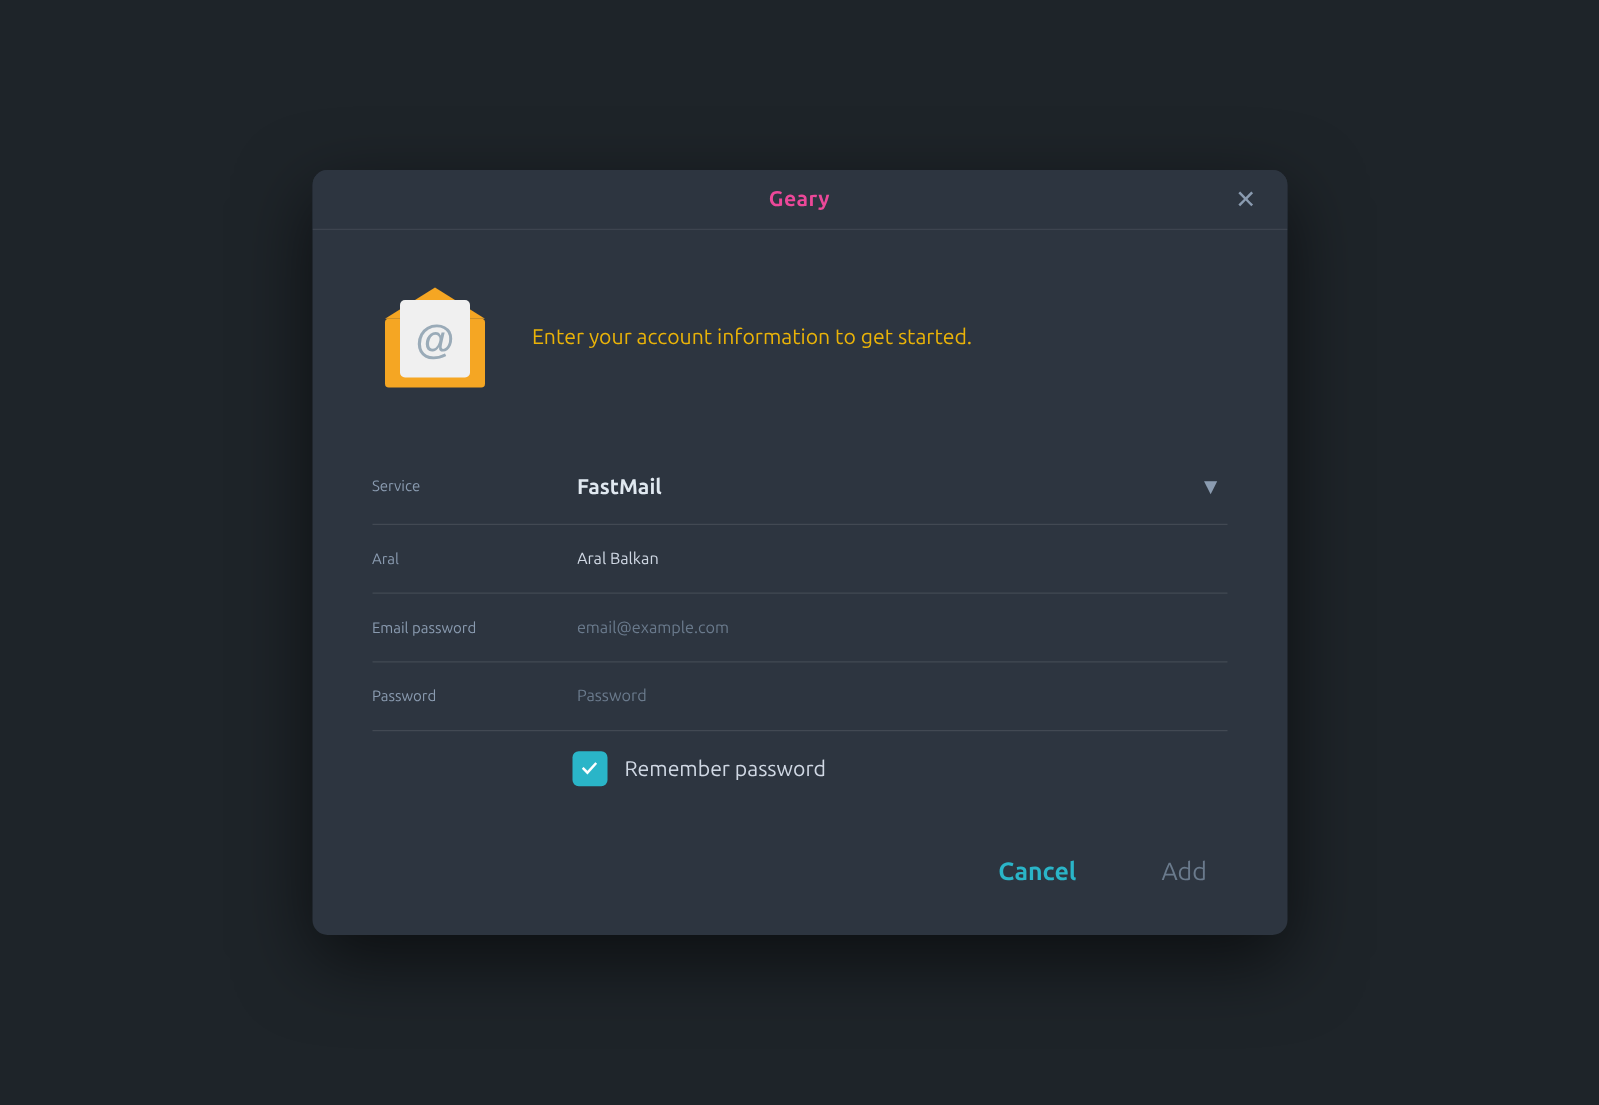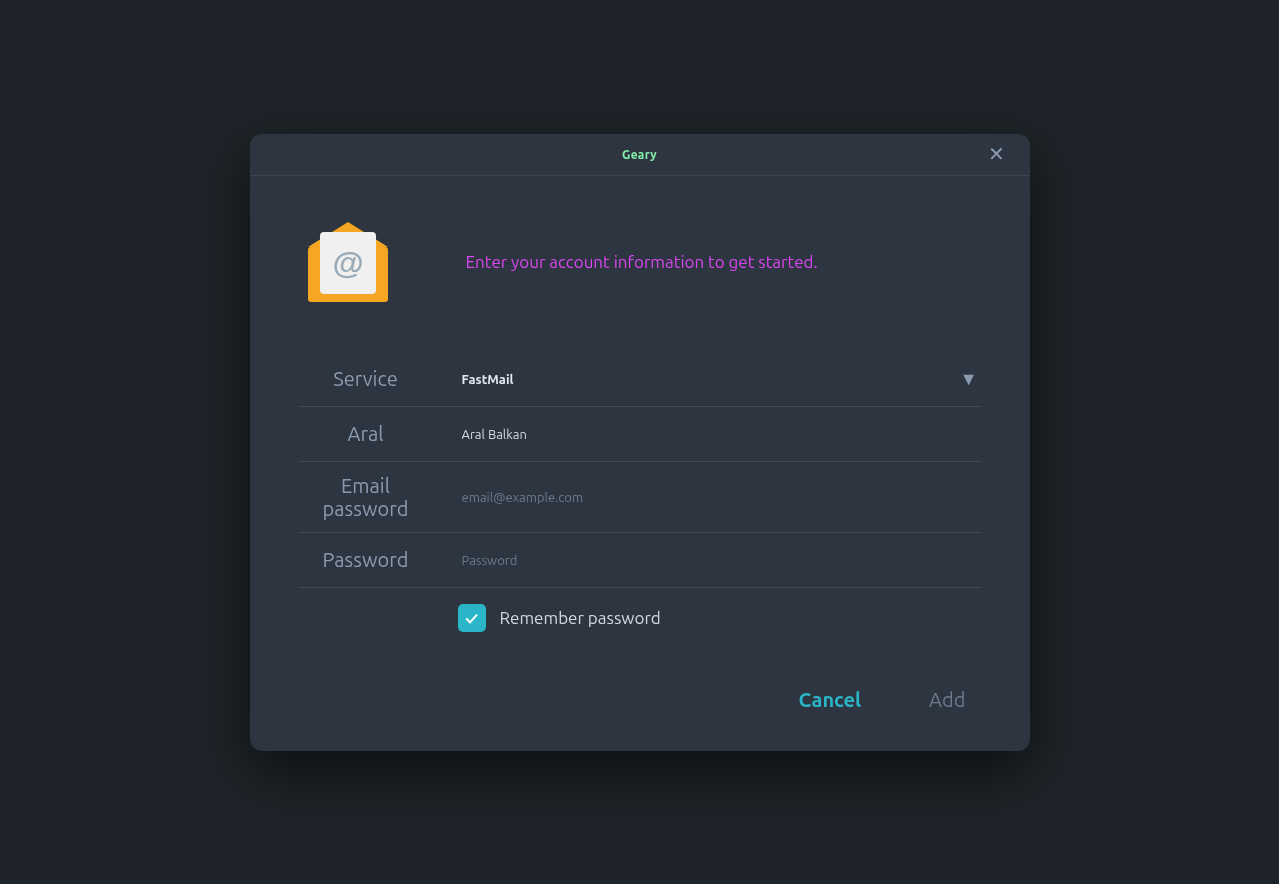--- a/index.html
+++ b/index.html
@@ -31,22 +31,22 @@
       background: #2d3540;
       display: flex;
       align-items: center;
       justify-content: center;
       padding: 14px 20px;
       position: relative;
       border-bottom: 1px solid rgba(255,255,255,0.08);
     }
 
     .titlebar-title {
-      color: #86efac;
-      font-size: 12px;
+      color: #ec4899;
+      font-size: 17px;
       font-weight: 700;
       letter-spacing: 0.3px;
       text-align: right;
     }
 
     .close-btn {
       position: absolute;
       right: 18px;
       top: 50%;
       transform: translateY(-50%);
@@ -81,48 +81,47 @@
     }
 
     .welcome-text h1 {
       color: #e8ecf0;
       font-size: 26px;
       font-weight: 800;
       margin-bottom: 8px;
     }
 
     .welcome-text p {
-      color: #d946ef;
+      color: #eab308;
       font-size: 17px;
       font-weight: 400;
       line-height: 1.4;
-      margin-left: 40px;
     }
 
     .form-section {
       width: 100%;
     }
 
     .form-row {
       display: flex;
       align-items: center;
       padding: 12px 0;
       border-bottom: 1px solid rgba(255,255,255,0.1);
     }
 
     .form-row:last-of-type {
       border-bottom: none;
     }
 
     .form-label {
       width: 160px;
-      text-align: center;
+      text-align: left;
       padding-right: 24px;
       color: #8a9bb0;
-      font-size: 20px;
+      font-size: 12px;
       font-weight: 400;
       flex-shrink: 0;
     }
 
     .form-input {
       flex: 1;
       background: transparent;
       border: none;
       outline: none;
       color: #d0d8e4;
@@ -136,21 +135,21 @@
     }
 
     .service-row {
       display: flex;
       align-items: center;
     }
 
     .service-value {
       flex: 1;
       color: #e0e8f0;
-      font-size: 13px;
+      font-size: 17px;
       font-weight: 700;
       padding: 8px 4px;
     }
 
     .dropdown-arrow {
       color: #8a9bb0;
       font-size: 18px;
       margin-right: 4px;
     }
 

